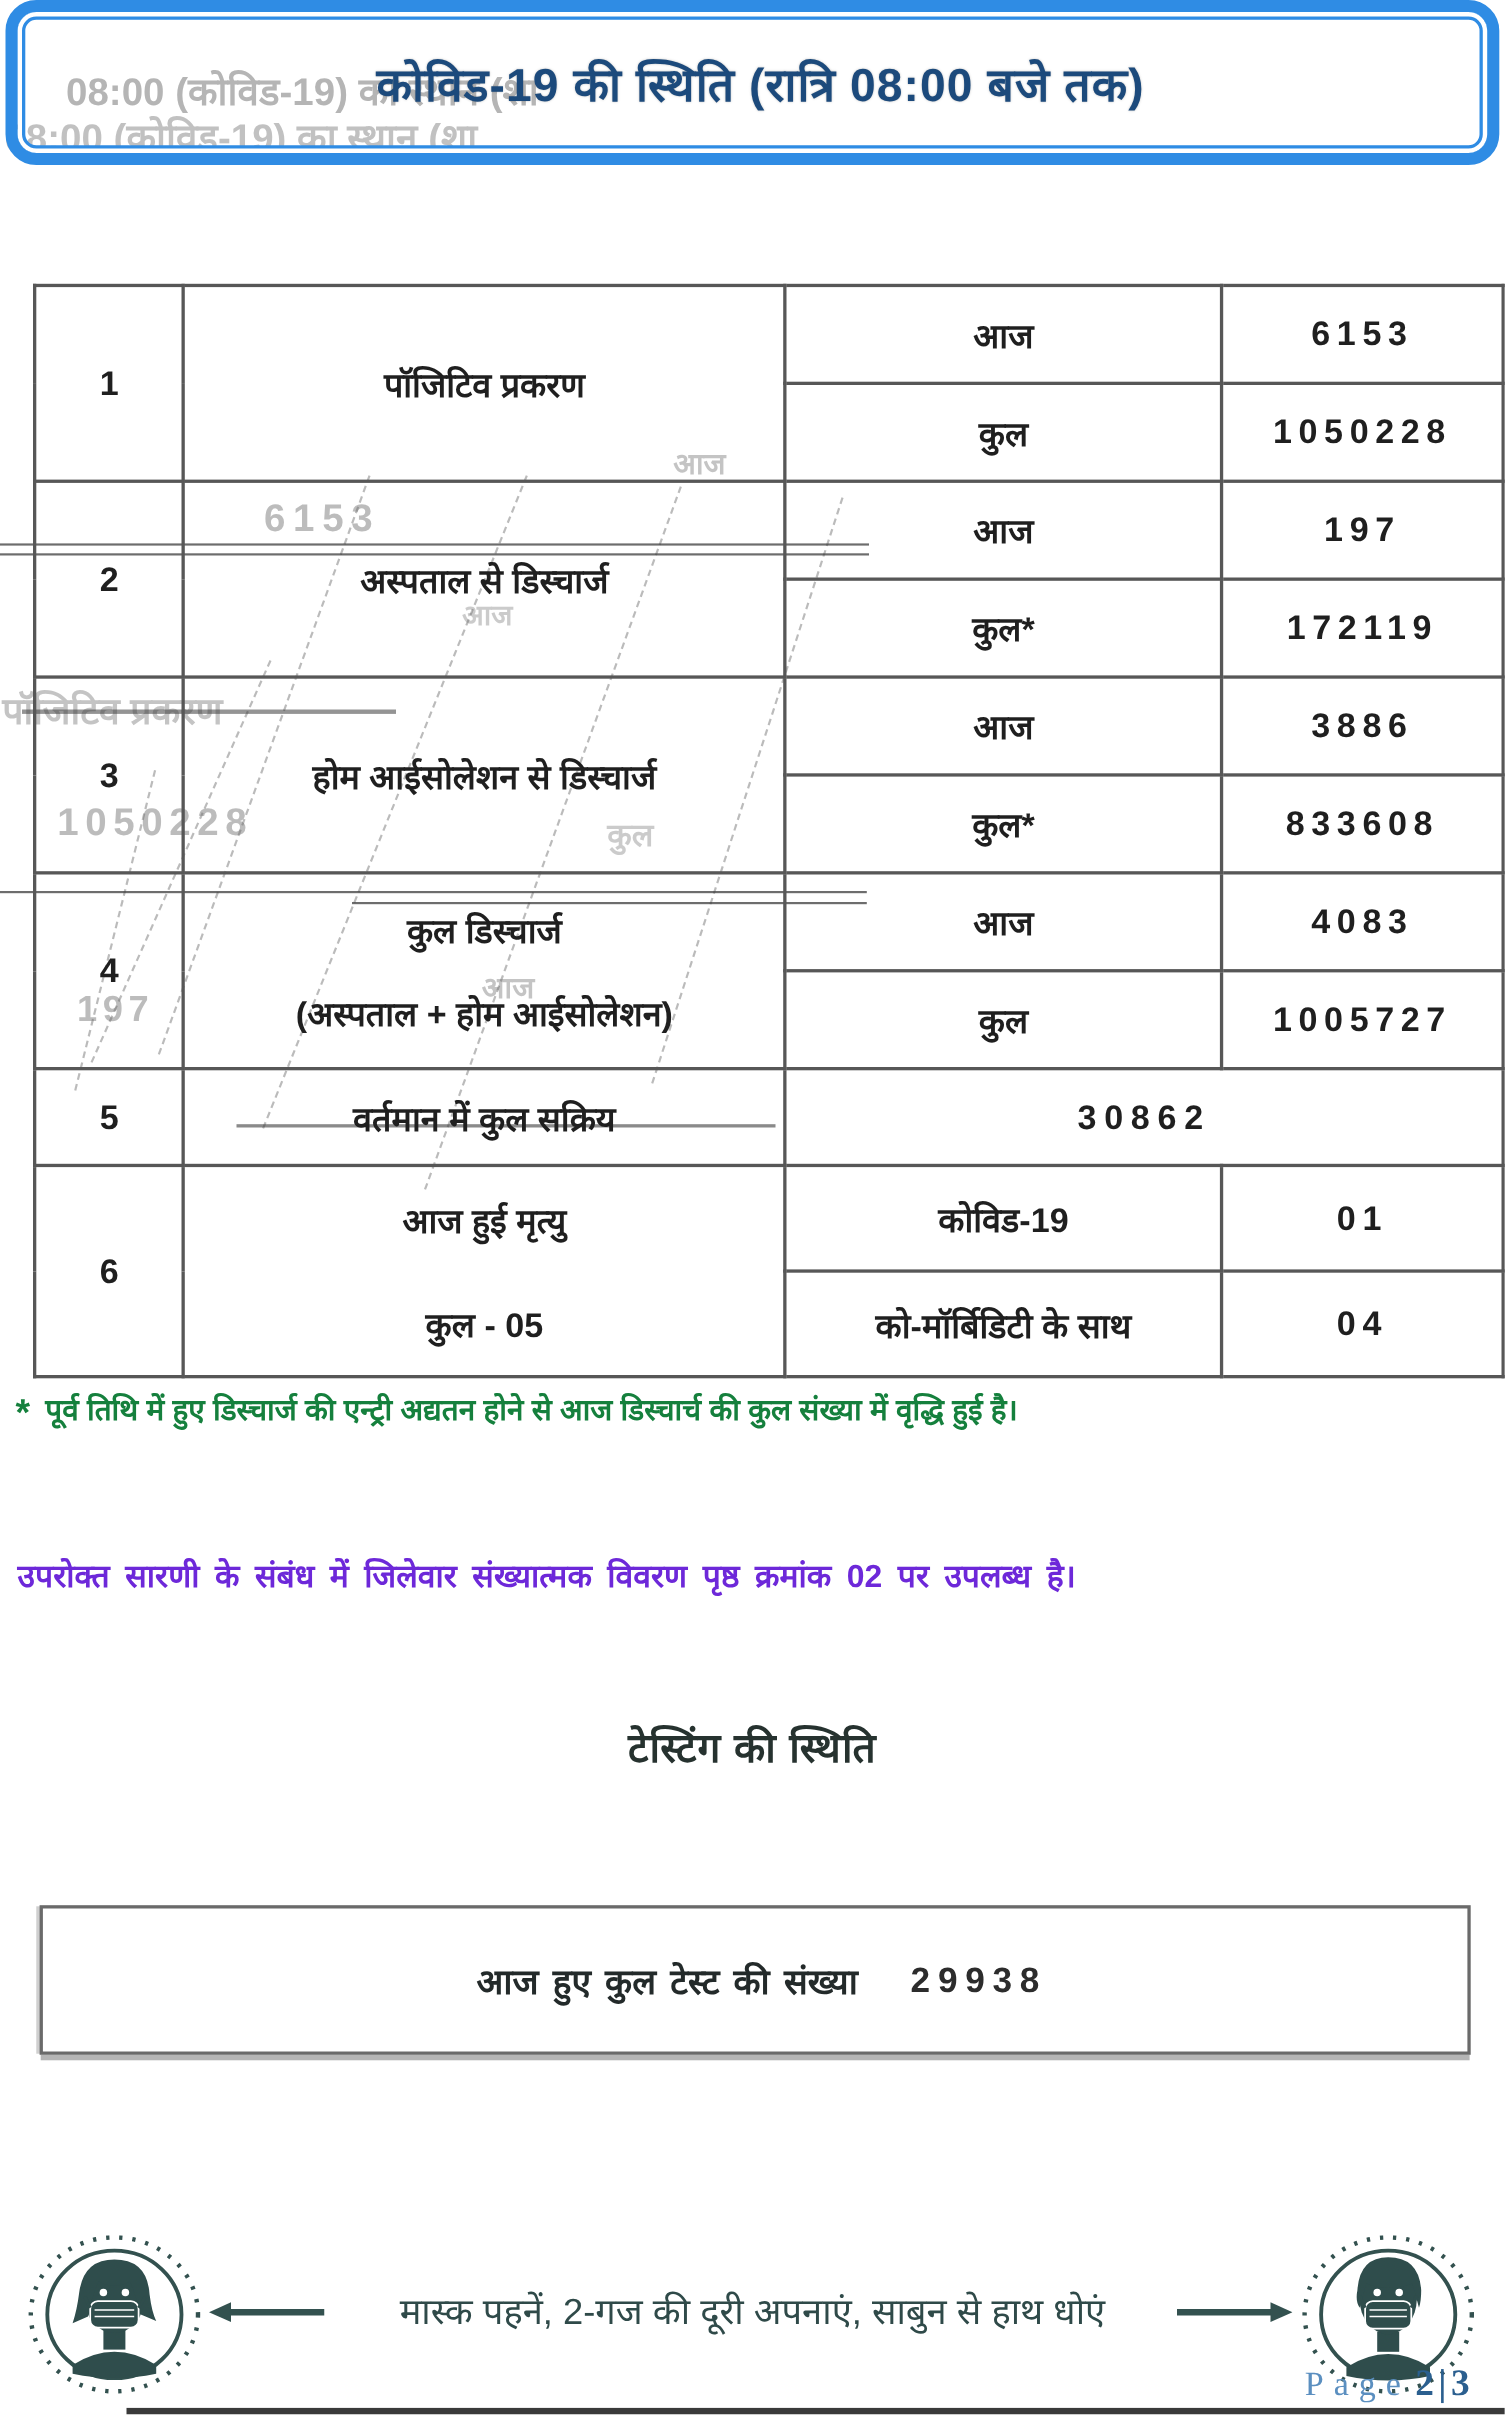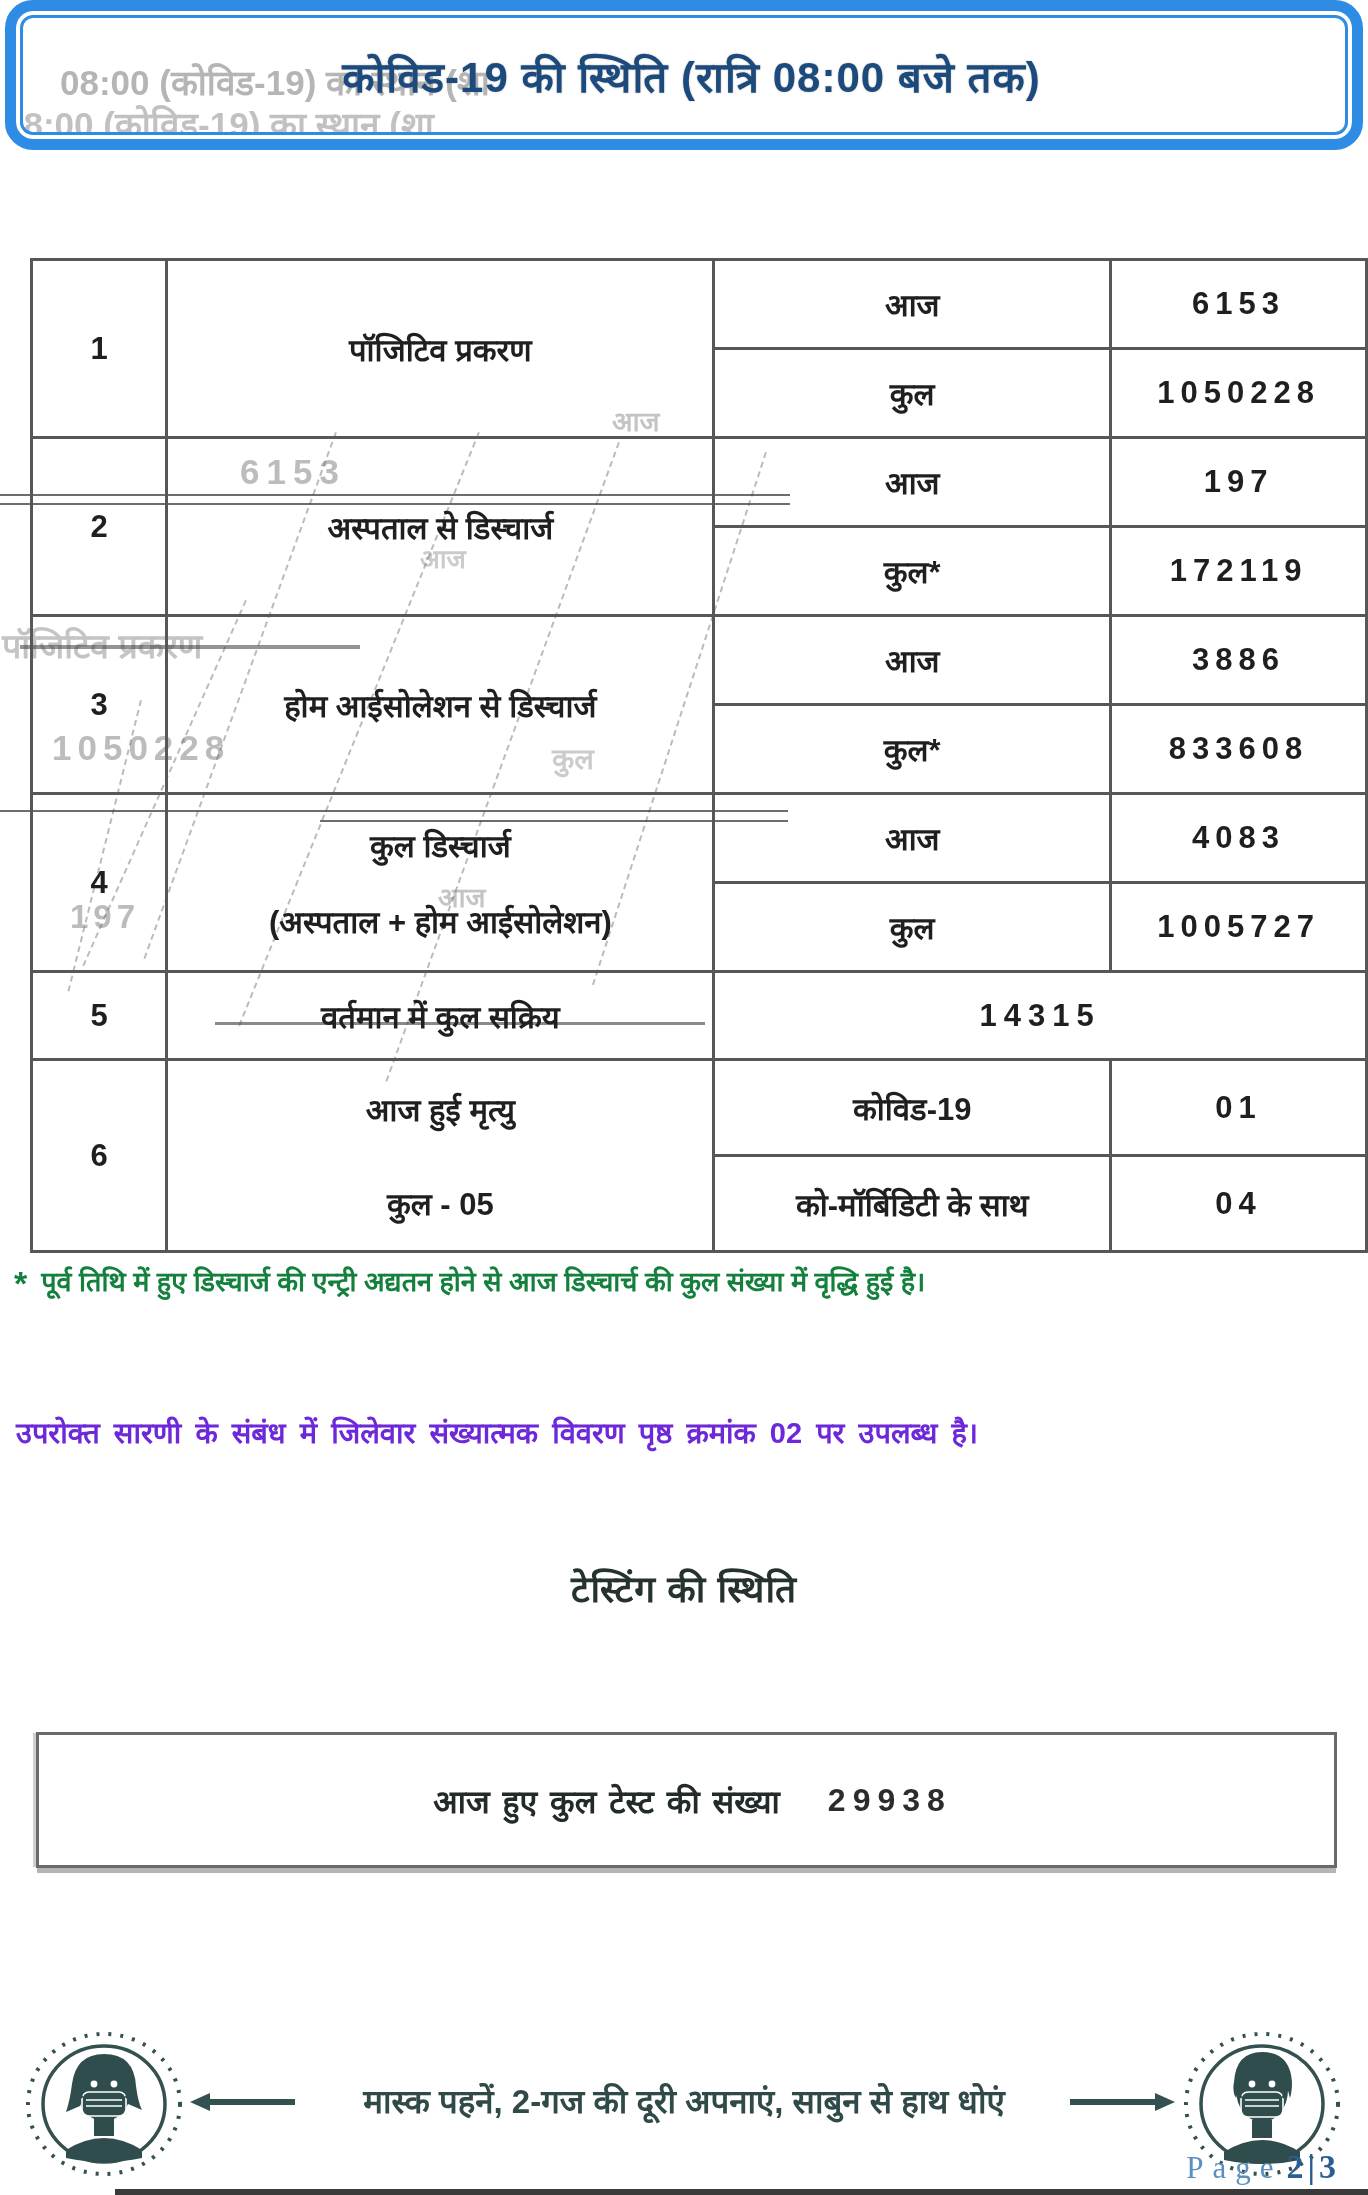--- a/index.html
+++ b/index.html
@@ -56,21 +56,21 @@
   .test-box{
     position:absolute;left:36px;top:1732px;width:1295px;height:130px;
     border:3px solid #6a6a6a;box-shadow:0 6px 0 -1px #b5b5b5, -4px 0 0 -1px #cfcfcf;
     display:flex;align-items:center;justify-content:center;gap:48px;z-index:4;
   }
   .test-box .tlabel{font-size:32px;font-weight:bold;color:#232a2a;word-spacing:4px;margin-left:12px;}
   .test-box .tvalue{font-size:32px;font-weight:bold;color:#2c2c2c;letter-spacing:7px;}
   
   .footer-msg{
     position:absolute;left:0;top:2078px;width:100%;text-align:center;
-    font-size:33px;font-weight:bold;color:#2f4a49;z-index:4;
+    font-size:33px;font-weight:normal;color:#2f4a49;z-index:4;
   }
   .badge{position:absolute;width:165px;height:150px;z-index:4;}
   .badge-left{left:22px;top:2032px;}
   .badge-right{left:1180px;top:2032px;}
   .arrow{position:absolute;z-index:4;}
   .arrow-left{left:190px;top:2092px;}
   .arrow-right{left:1070px;top:2092px;}
   .page-no{
     position:absolute;right:28px;top:2148px;font-size:31px;z-index:5;
     font-family:"Liberation Serif",serif;
@@ -157,21 +157,21 @@
     <td class="c-val">4083</td>
   </tr>
   <tr class="sub">
     <td class="c-label">कुल</td>
     <td class="c-val">1005727</td>
   </tr>
 
   <tr class="single">
     <td class="c-num">5</td>
     <td class="c-desc">वर्तमान में कुल सक्रिय</td>
-    <td class="merged" colspan="2">14315</td>
+    <td class="merged" colspan="2">30862</td>
   </tr>
 
   <tr class="sub6">
     <td class="c-num" rowspan="2">6</td>
     <td class="c-desc" rowspan="2">
       <span>आज हुई मृत्यु</span>
       <span class="mortline2">कुल - 05</span>
     </td>
     <td class="c-label">कोविड-19</td>
     <td class="c-val center">01</td>

